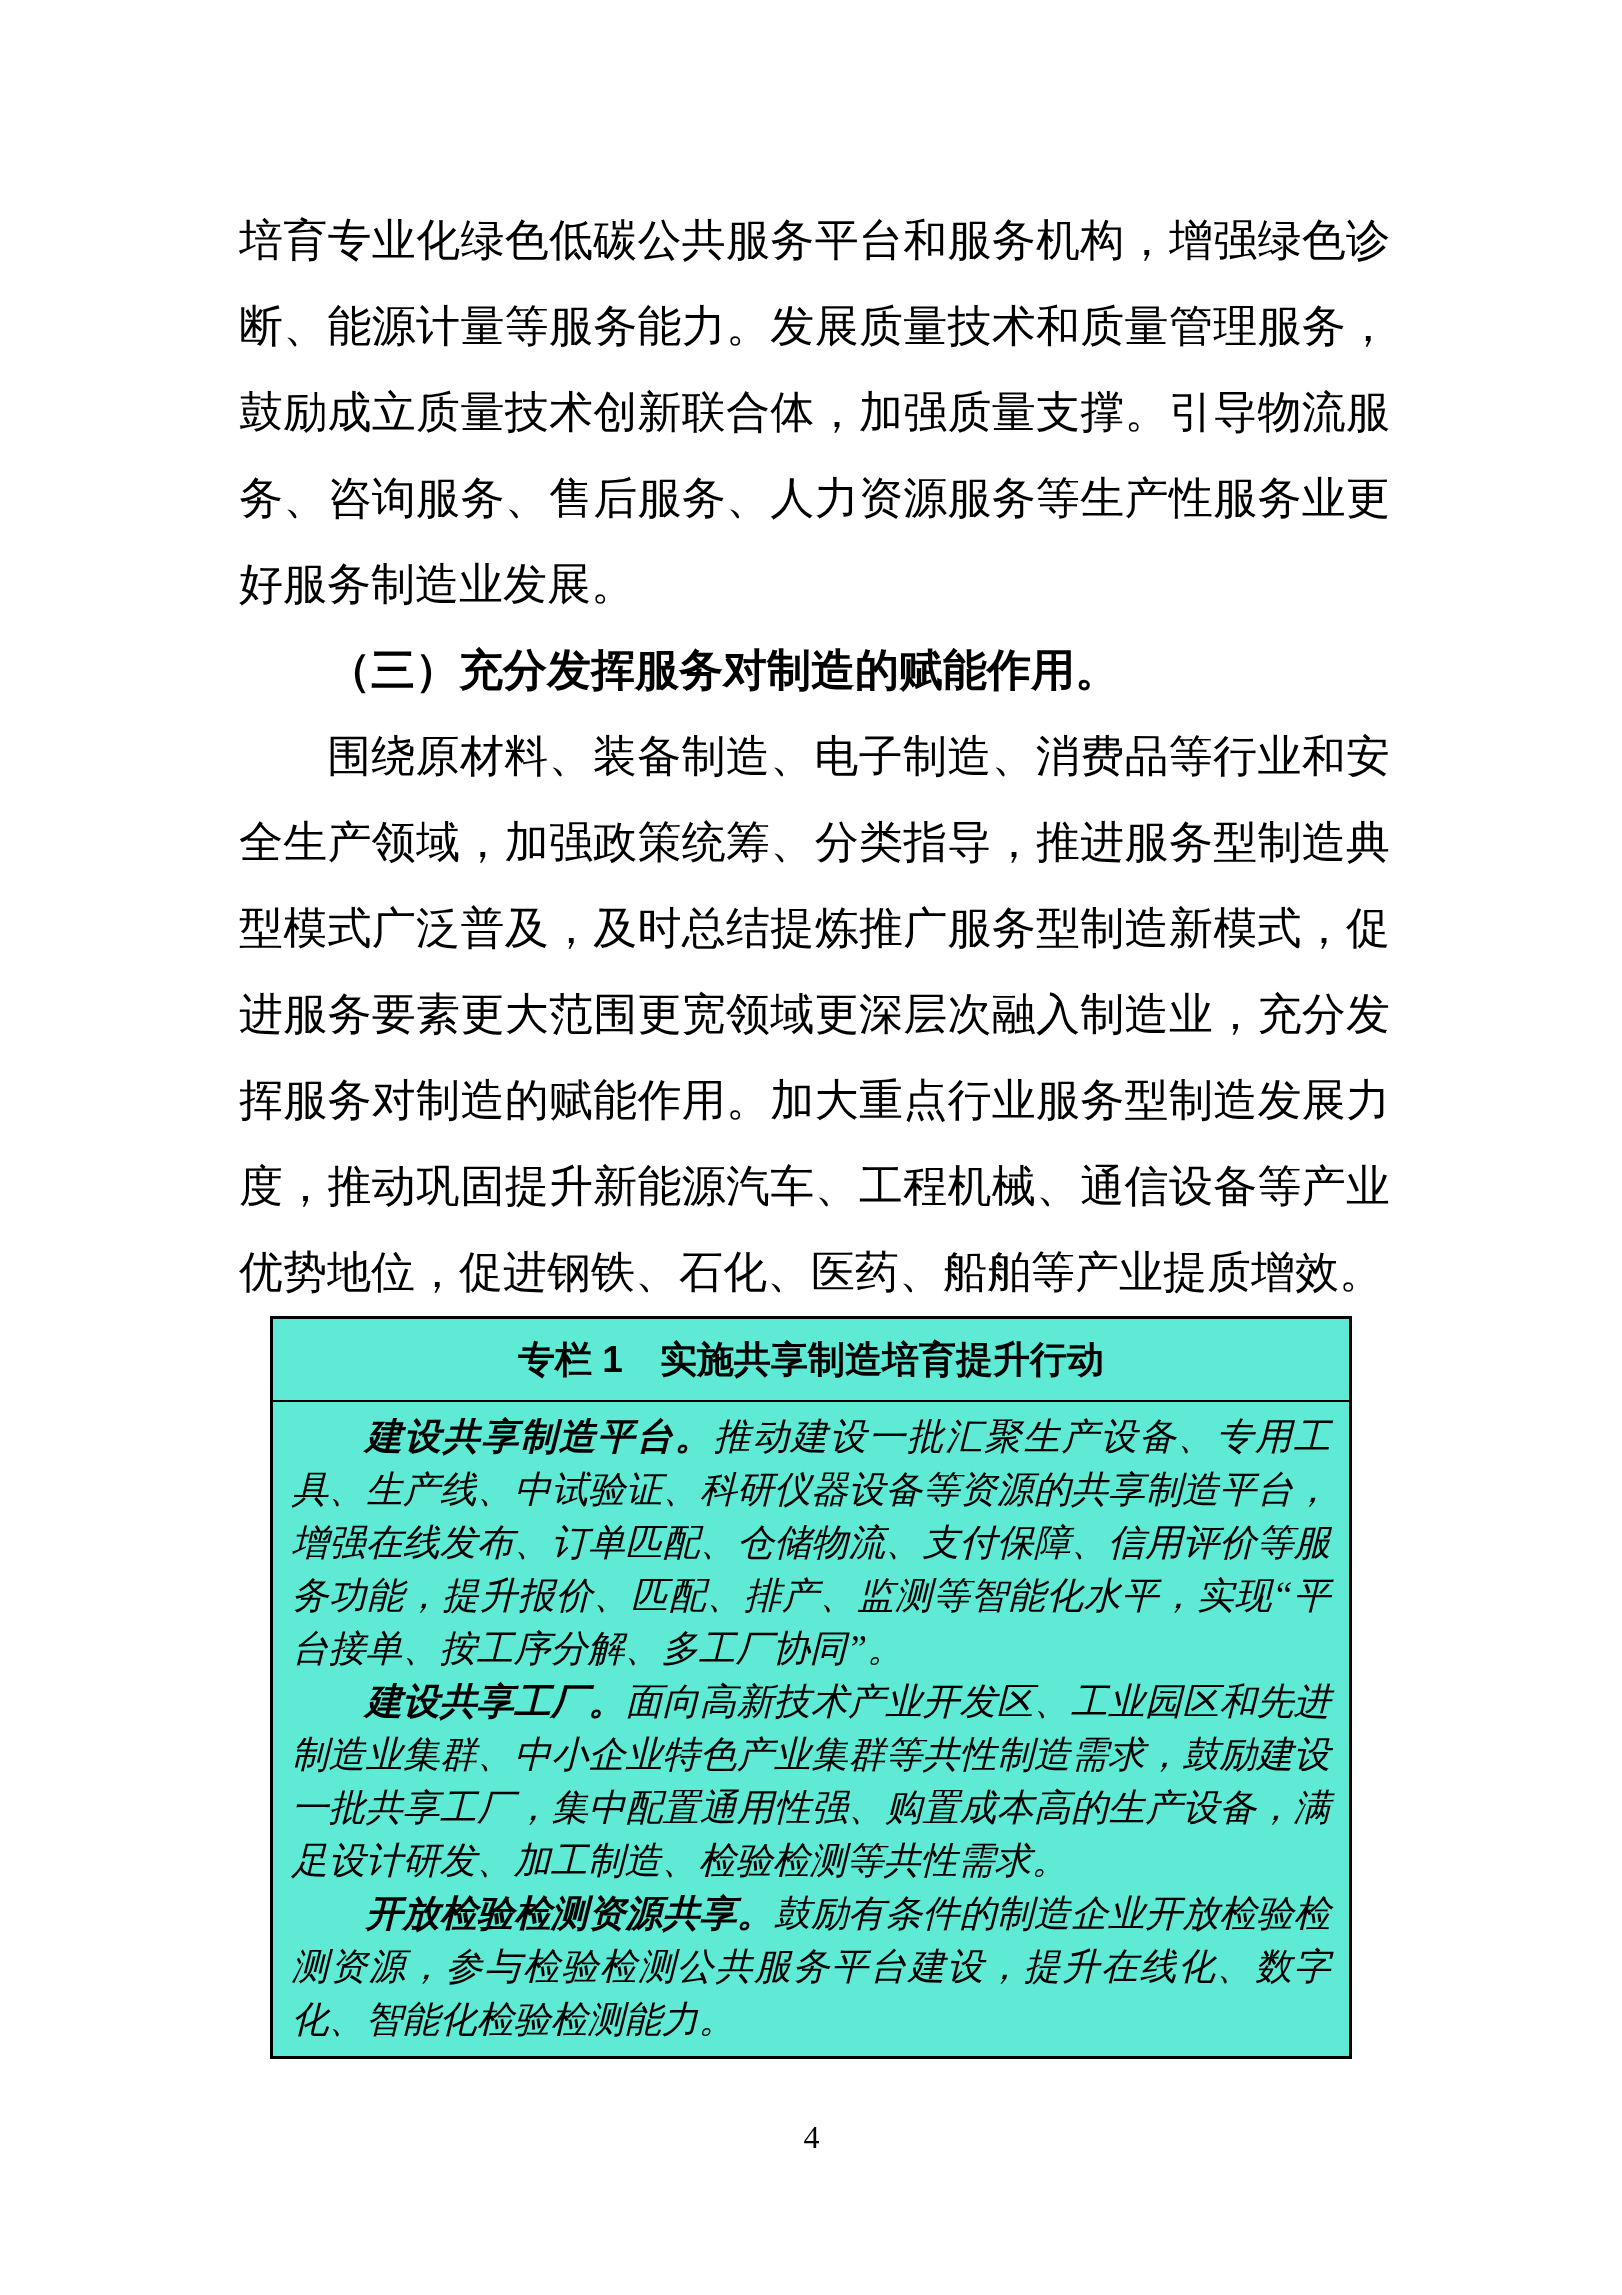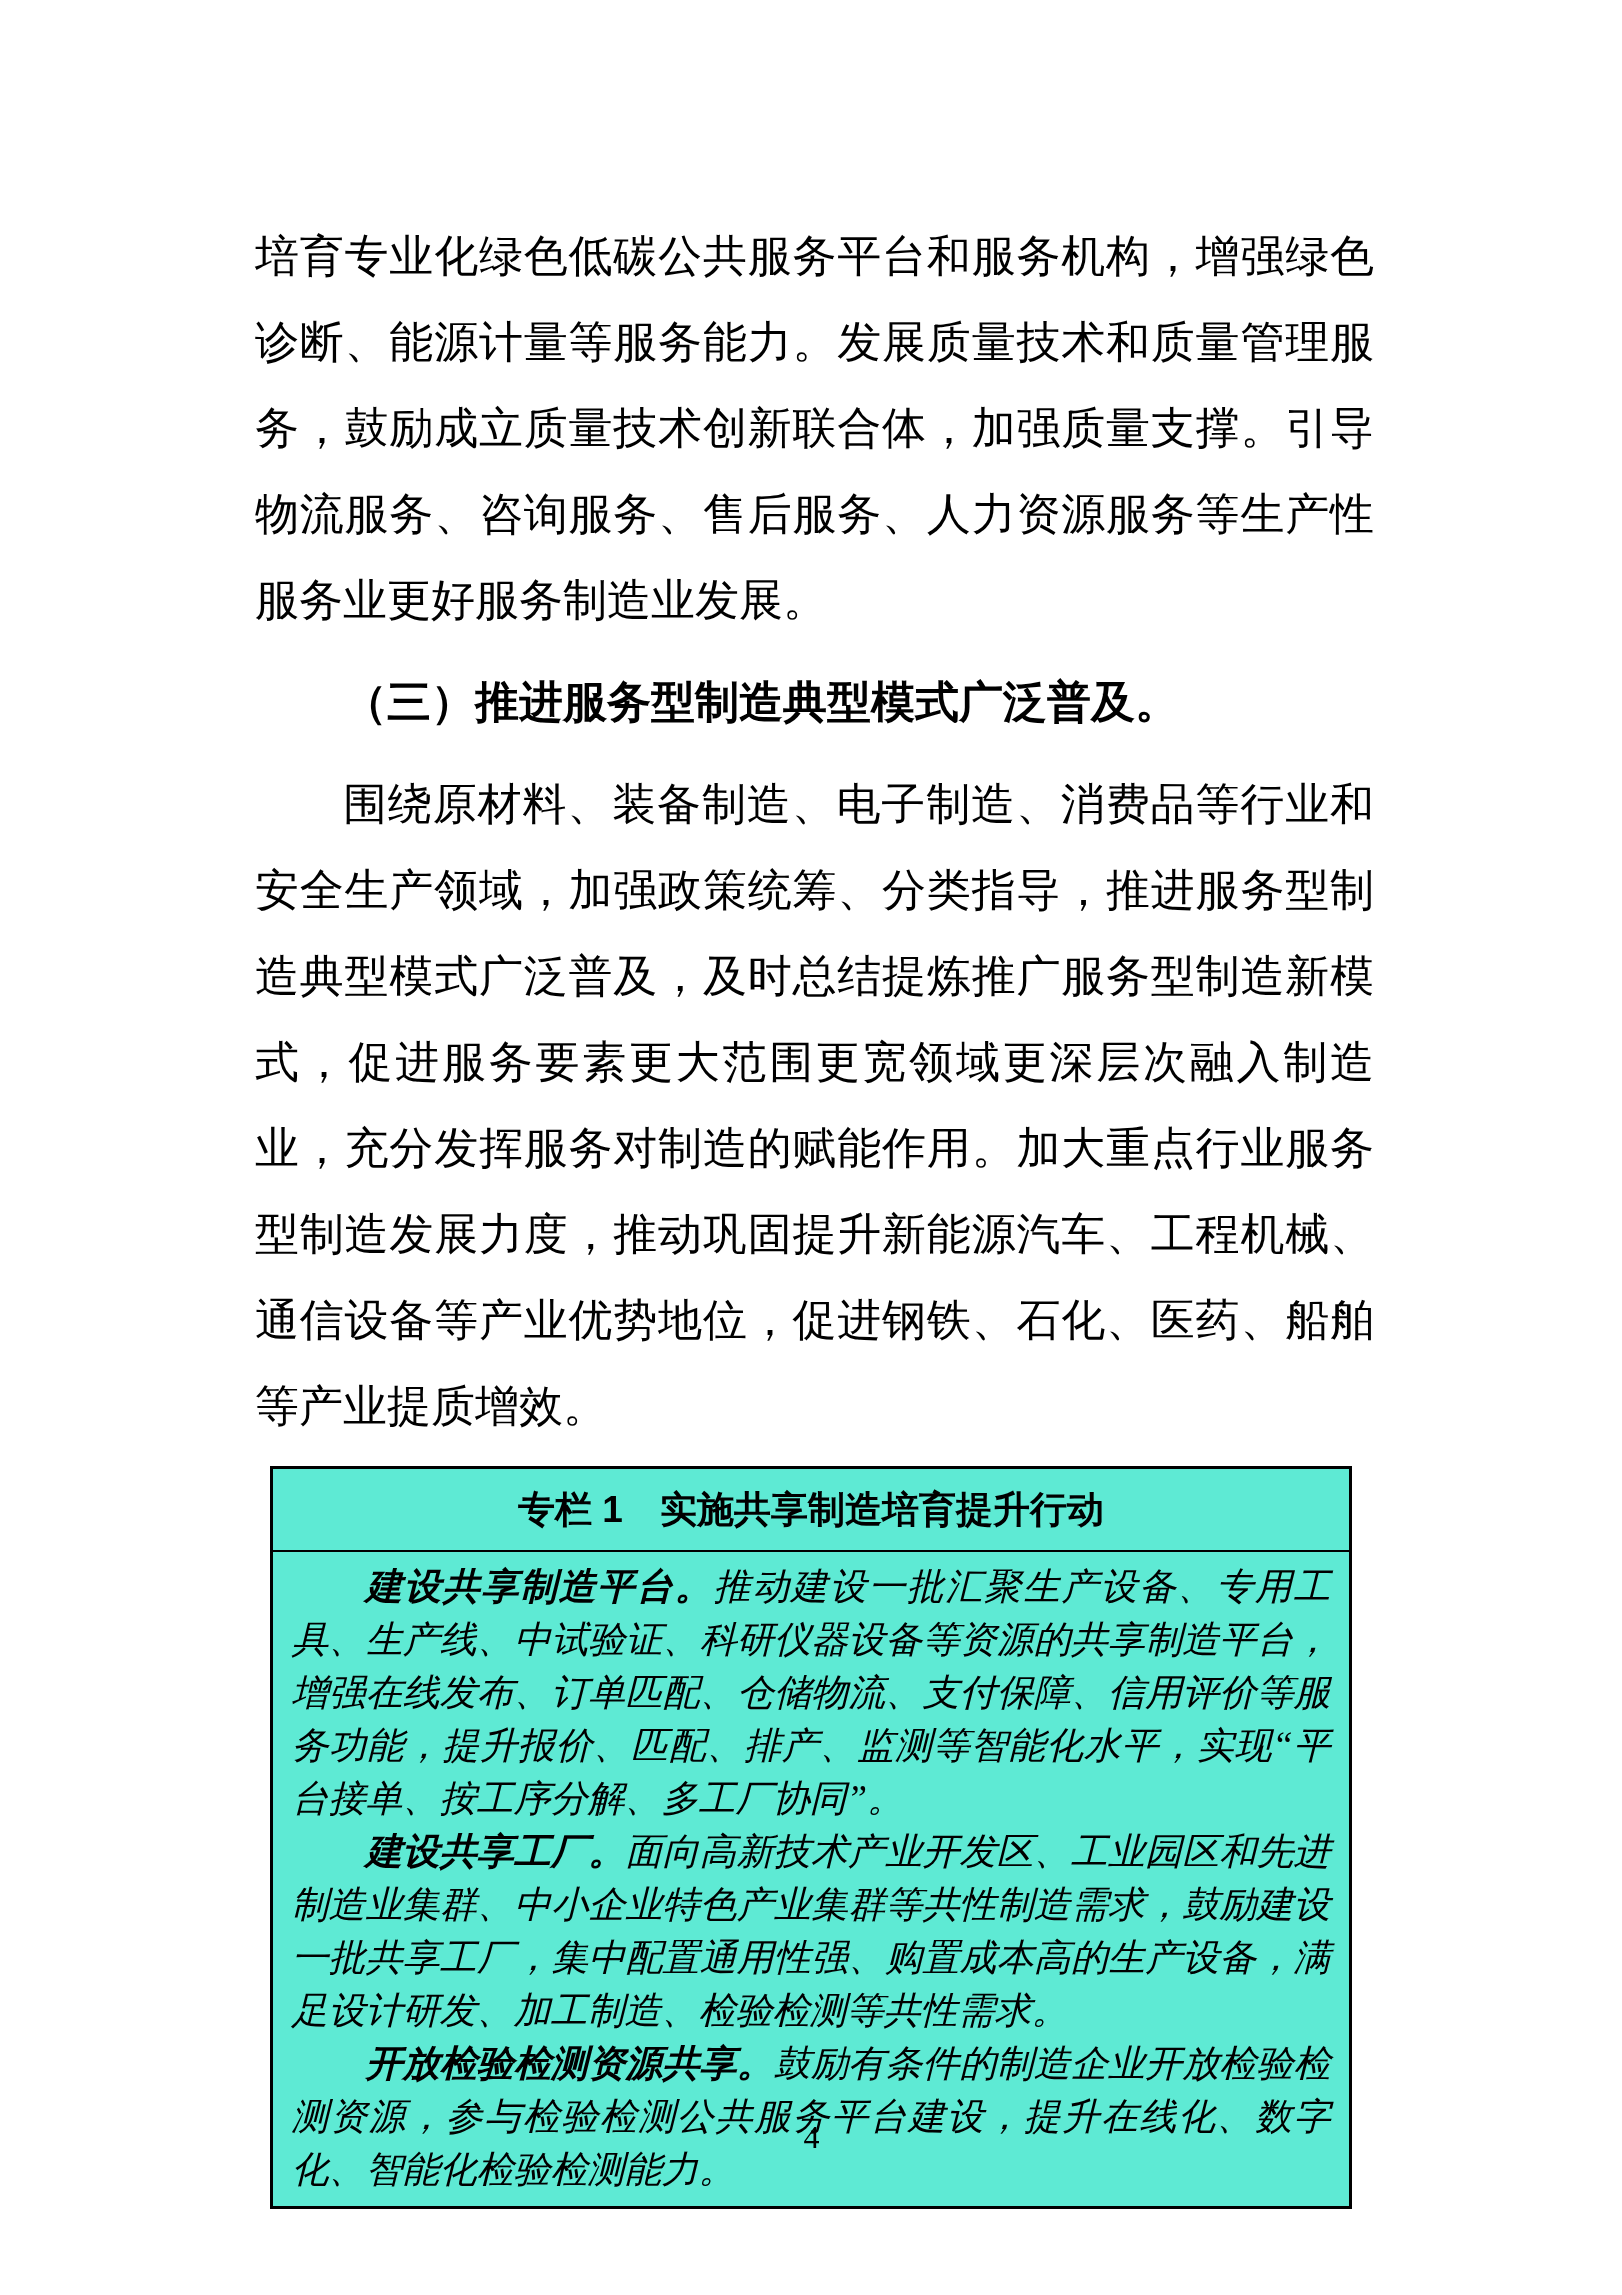--- a/index.html
+++ b/index.html
@@ -13,21 +13,21 @@
   .page {
     position: relative;
     width: 1623px;
     height: 2295px;
     box-sizing: border-box;
     padding: 198px 233px 0 239px;
     background: #ffffff;
     overflow: hidden;
   }
   .para {
-    margin: 16px;
+    margin: 0;
     font-size: 44px;
     line-height: 86px;
     text-align: justify;
     text-justify: inter-character;
     text-indent: 2em;
     letter-spacing: 0;
   }
   .para.no-indent { text-indent: 0; }
   .para.heading { font-weight: bold; }
   .panel {
@@ -66,21 +66,21 @@
     line-height: 38px;
   }
 </style>
 </head>
 <body>
 
 <div class="page">
 
   <div class="main-text">
     <p class="para no-indent">培育专业化绿色低碳公共服务平台和服务机构，增强绿色诊断、能源计量等服务能力。发展质量技术和质量管理服务，鼓励成立质量技术创新联合体，加强质量支撑。引导物流服务、咨询服务、售后服务、人力资源服务等生产性服务业更好服务制造业发展。</p>
-    <p class="para heading">（三）推进服务型制造典型模式广泛普及。</p>
+    <p class="para heading">（三）充分发挥服务对制造的赋能作用。</p>
     <p class="para">围绕原材料、装备制造、电子制造、消费品等行业和安全生产领域，加强政策统筹、分类指导，推进服务型制造典型模式广泛普及，及时总结提炼推广服务型制造新模式，促进服务要素更大范围更宽领域更深层次融入制造业，充分发挥服务对制造的赋能作用。加大重点行业服务型制造发展力度，推动巩固提升新能源汽车、工程机械、通信设备等产业优势地位，促进钢铁、石化、医药、船舶等产业提质增效。</p>
   </div>
 
   <div class="panel">
     <div class="panel-title">专栏 1　实施共享制造培育提升行动</div>
     <div class="panel-body">
       <p class="pitem"><span class="lead">建设共享制造平台。</span><span>推动建设一批汇聚生产设备、专用工具、生产线、中试验证、科研仪器设备等资源的共享制造平台，增强在线发布、订单匹配、仓储物流、支付保障、信用评价等服务功能，提升报价、匹配、排产、监测等智能化水平，实现“平台接单、按工序分解、多工厂协同”。</span></p>
       <p class="pitem"><span class="lead">建设共享工厂。</span><span>面向高新技术产业开发区、工业园区和先进制造业集群、中小企业特色产业集群等共性制造需求，鼓励建设一批共享工厂，集中配置通用性强、购置成本高的生产设备，满足设计研发、加工制造、检验检测等共性需求。</span></p>
       <p class="pitem"><span class="lead">开放检验检测资源共享。</span><span>鼓励有条件的制造企业开放检验检测资源，参与检验检测公共服务平台建设，提升在线化、数字化、智能化检验检测能力。</span></p>
     </div>

